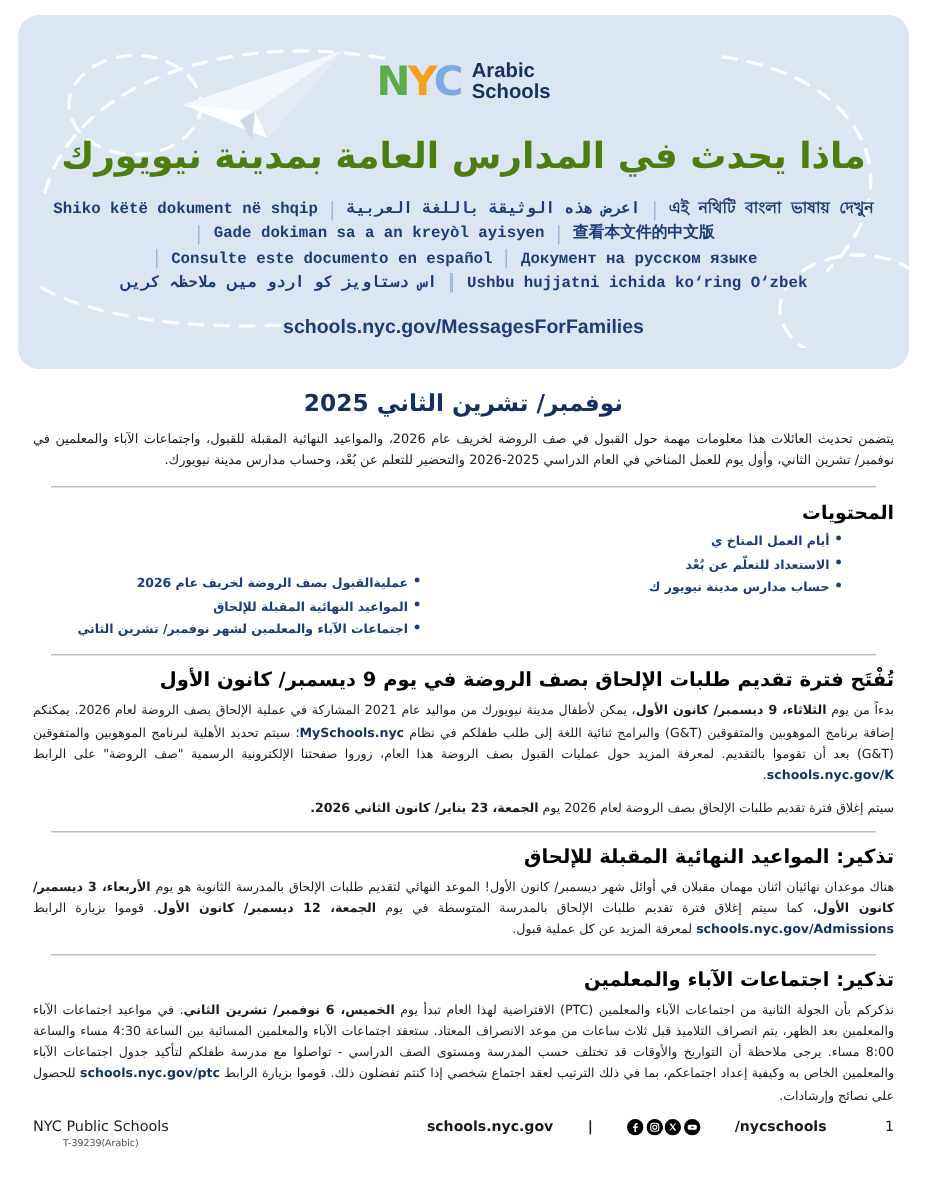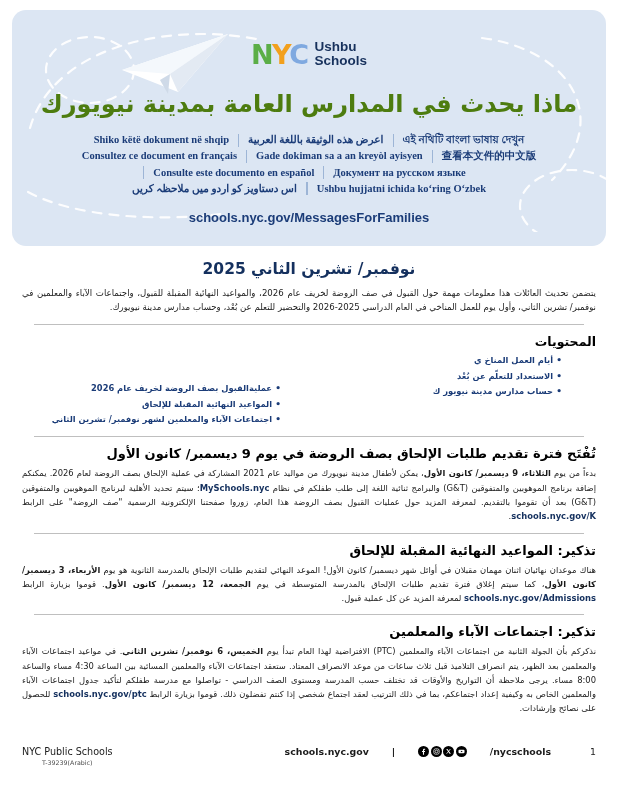--- a/index.html
+++ b/index.html
@@ -105,21 +105,21 @@
     align-items: center;
     gap: 0;
     line-height: 1.55;
   }
   .lang-item {
     color: #1b3c78;
     font-size: 10.5px;
     font-weight: bold;
     padding: 0 9px;
     white-space: nowrap;
-    font-family: Liberation Serif, serif;
+    font-family: Liberation Mono, monospace;
   }
   .lang-sep {
     width: 1px;
     height: 13px;
     background: #9db5d6;
     display: inline-block;
   }
 
   .banner-url {
     position: absolute;
@@ -297,38 +297,37 @@
       <polygon points="6,38 112,2 62,60" fill="#ffffff"></polygon>
       <polygon points="6,38 112,2 54,42" fill="#f4f8fc"></polygon>
       <polygon points="54,42 112,2 62,60" fill="#e3eaf3"></polygon>
       <polygon points="44,48 54,42 52,62" fill="#cfdae8"></polygon>
     </svg>
 
     <div class="logo-wrap">
       <div class="logo">
         <div class="logo-nyc"><span class="logo-n">N</span><span class="logo-y">Y</span><span class="logo-c">C</span></div>
         <div class="logo-text">
-          <div>Ushbu</div>
+          <div>Arabic</div>
           <div>Schools</div>
         </div>
       </div>
     </div>
 
     <div class="banner-title">ماذا يحدث في المدارس العامة بمدينة نيويورك</div>
 
     <div class="lang-rows">
       <div class="lang-row">
         <span class="lang-item">Shiko këtë dokument në shqip</span>
         <span class="lang-sep"></span>
         <span class="lang-item">اعرض هذه الوثيقة باللغة العربية</span>
         <span class="lang-sep"></span>
         <span class="lang-item">এই নথিটি বাংলা ভাষায় দেখুন</span>
       </div>
       <div class="lang-row">
-        <span class="lang-item">Consultez ce document en français</span>
         <span class="lang-sep"></span>
         <span class="lang-item">Gade dokiman sa a an kreyòl ayisyen</span>
         <span class="lang-sep"></span>
         <span class="lang-item">查看本文件的中文版</span>
       </div>
       <div class="lang-row">
         <span class="lang-sep"></span>
         <span class="lang-item">Consulte este documento en español</span>
         <span class="lang-sep"></span>
         <span class="lang-item">Документ на русском языке</span>
@@ -368,20 +367,21 @@
           <li>المواعيد النهائية المقبلة للإلحاق</li>
           <li>اجتماعات الآباء والمعلمين لشهر نوفمبر/ تشرين الثاني</li>
         </ul>
       </div>
     </div>
 
     <hr class="rule">
 
     <h2 class="sec">تُفْتَح فترة تقديم طلبات الإلحاق بصف الروضة في يوم 9 ديسمبر/ كانون الأول</h2>
     <p class="body-p">بدءاً من يوم <b>الثلاثاء، 9 ديسمبر/ كانون الأول</b>، يمكن لأطفال مدينة نيويورك من مواليد عام 2021 المشاركة في عملية الإلحاق بصف الروضة لعام 2026. يمكنكم إضافة برنامج الموهوبين والمتفوقين (G&amp;T) والبرامج ثنائية اللغة إلى طلب طفلكم في نظام <span class="lnk">MySchools.nyc</span>؛ سيتم تحديد الأهلية لبرنامج الموهوبين والمتفوقين (G&amp;T) بعد أن تقوموا بالتقديم. لمعرفة المزيد حول عمليات القبول بصف الروضة هذا العام، زوروا صفحتنا الإلكترونية الرسمية "صف الروضة" على الرابط <span class="lnk">schools.nyc.gov/K</span>.</p>
+    <p class="body-p">سيتم إغلاق فترة تقديم طلبات الإلحاق بصف الروضة لعام 2026 يوم <b>الجمعة، 23 يناير/ كانون الثاني 2026.</b></p>
 
     <hr class="rule">
 
     <h2 class="sec">تذكير: المواعيد النهائية المقبلة للإلحاق</h2>
     <p class="body-p">هناك موعدان نهائيان اثنان مهمان مقبلان في أوائل شهر ديسمبر/ كانون الأول! الموعد النهائي لتقديم طلبات الإلحاق بالمدرسة الثانوية هو يوم <b>الأربعاء، 3 ديسمبر/ كانون الأول</b>، كما سيتم إغلاق فترة تقديم طلبات الإلحاق بالمدرسة المتوسطة في يوم <b>الجمعة، 12 ديسمبر/ كانون الأول</b>. قوموا بزيارة الرابط <span class="lnk">schools.nyc.gov/Admissions</span> لمعرفة المزيد عن كل عملية قبول.</p>
 
     <hr class="rule">
 
     <h2 class="sec">تذكير: اجتماعات الآباء والمعلمين</h2>
     <p class="body-p">نذكركم بأن الجولة الثانية من اجتماعات الآباء والمعلمين (PTC) الافتراضية لهذا العام تبدأ يوم <b>الخميس، 6 نوفمبر/ تشرين الثاني</b>. في مواعيد اجتماعات الآباء والمعلمين بعد الظهر، يتم انصراف التلاميذ قبل ثلاث ساعات من موعد الانصراف المعتاد. ستعقد اجتماعات الآباء والمعلمين المسائية بين الساعة 4:30 مساء والساعة 8:00 مساء. يرجى ملاحظة أن التواريخ والأوقات قد تختلف حسب المدرسة ومستوى الصف الدراسي - تواصلوا مع مدرسة طفلكم لتأكيد جدول اجتماعات الآباء والمعلمين الخاص به وكيفية إعداد اجتماعكم، بما في ذلك الترتيب لعقد اجتماع شخصي إذا كنتم تفضلون ذلك. قوموا بزيارة الرابط <span class="lnk">schools.nyc.gov/ptc</span> للحصول على نصائح وإرشادات.</p>

